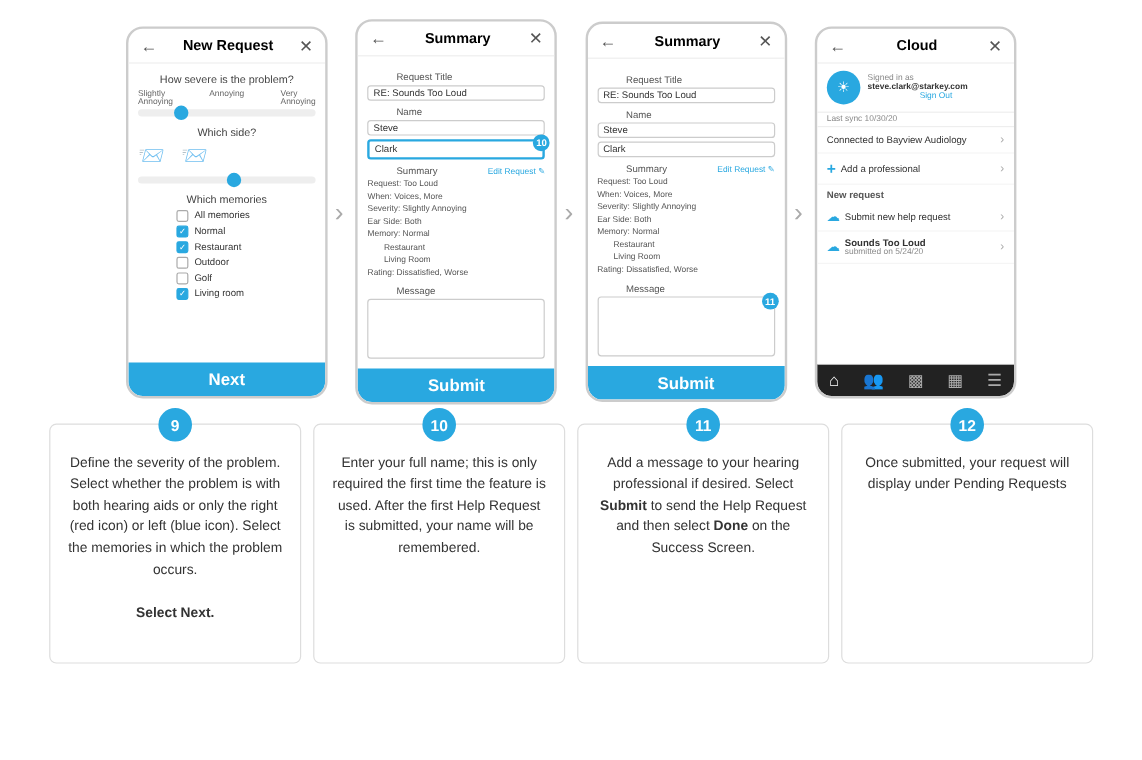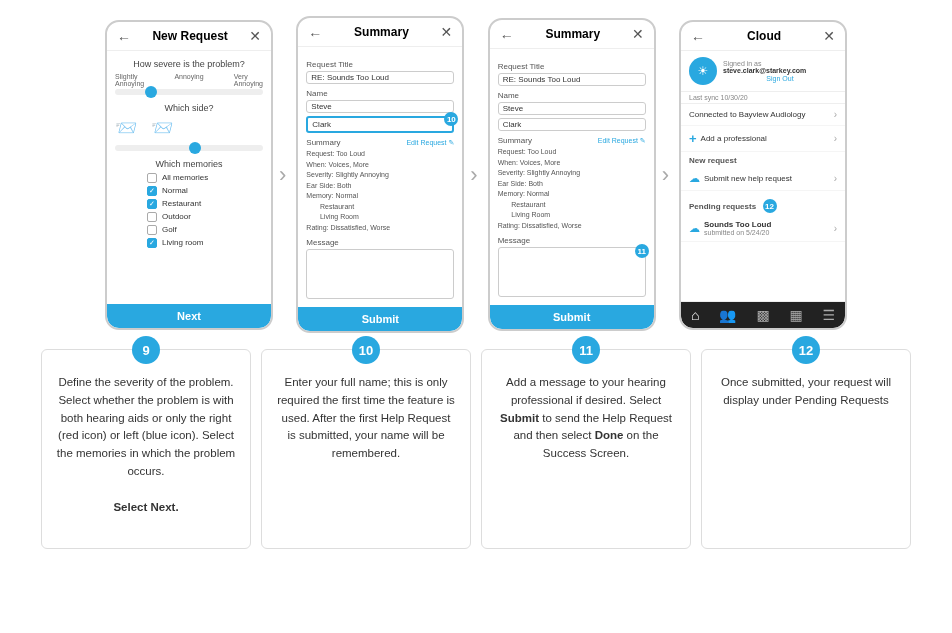--- a/index.html
+++ b/index.html
@@ -68,21 +68,21 @@
       flex: 1;
       padding: 8px;
       overflow: hidden;
     }
 
     .phone-footer {
       padding: 6px;
       background: #29a8e0;
       text-align: center;
       color: #fff;
-      font-size: 11px;
+      font-size: 14px;
       font-weight: 600;
       border-bottom-left-radius: 12px;
       border-bottom-right-radius: 12px;
     }
 
     .arrow-right {
       font-size: 22px;
       color: #aaa;
       display: flex;
       align-items: center;
@@ -183,20 +183,21 @@
       color: #fff;
       font-size: 7px;
     }
 
     
     .form-label {
       font-size: 8px;
       color: #555;
       margin-bottom: 2px;
       margin-top: 5px;
+      margin-left: 24px;
     }
 
     .form-input {
       width: 100%;
       border: 1px solid #ccc;
       border-radius: 3px;
       padding: 1px 4px;
       font-size: 8px;
       color: #333;
       background: #fff;
@@ -634,24 +635,20 @@
       <div class="new-request-header">New request</div>
 
       <div class="cloud-menu-item">
         <div class="item-left">
           <span class="cloud-icon">☁</span>
           <span>Submit new help request</span>
         </div>
         <span class="chevron">›</span>
       </div>
 
-      <div style="padding:4px 8px 2px;">
-        <span style="font-size:8px;font-weight:600;color:#555;">Pending requests</span>
-        <span class="pending-badge">12</span>
-      </div>
 
       <div class="cloud-menu-item">
         <div class="item-left">
           <span class="cloud-icon">☁</span>
           <div>
             <div style="font-size:8px;font-weight:600;">Sounds Too Loud</div>
             <div style="font-size:7px;color:#888;">submitted on 5/24/20</div>
           </div>
         </div>
         <span class="chevron">›</span>

